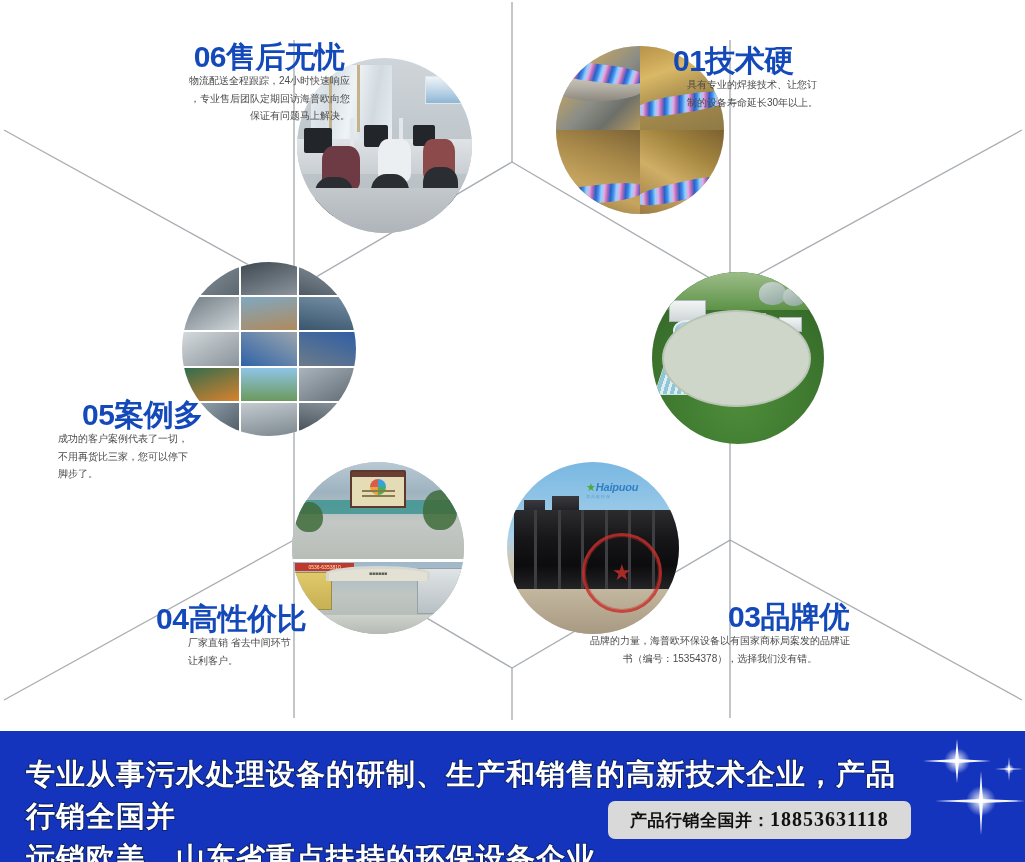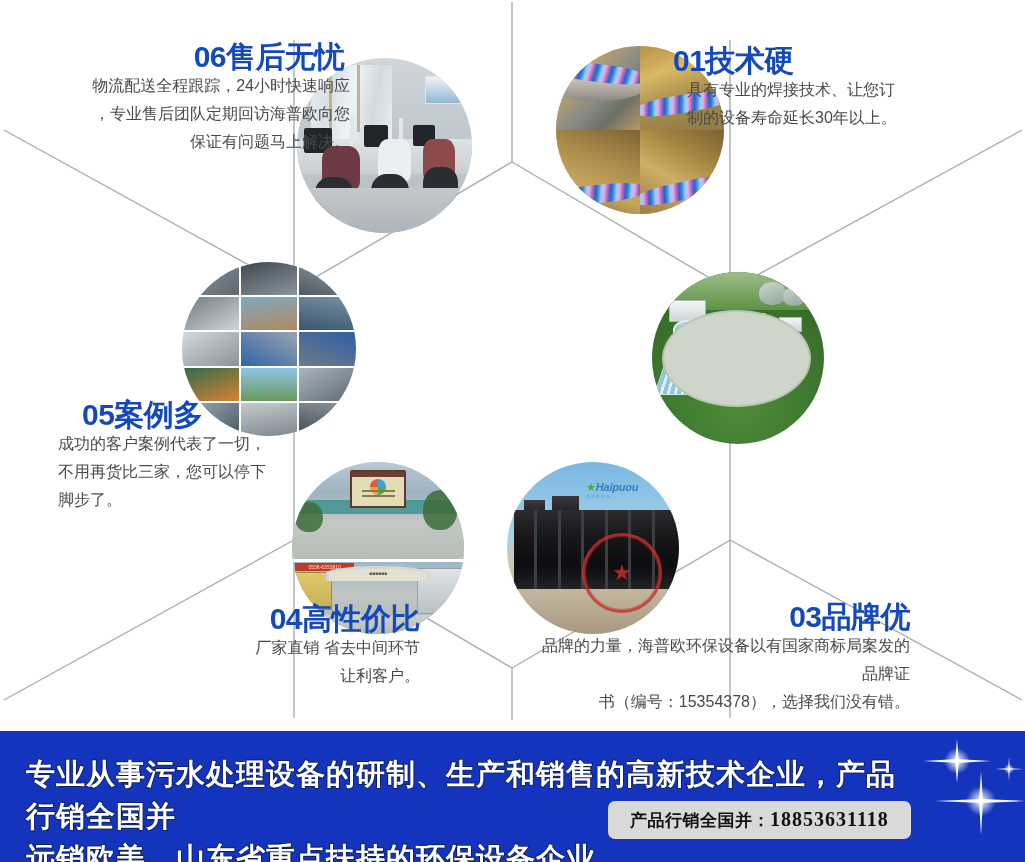--- a/index.html
+++ b/index.html
@@ -130,37 +130,37 @@
      gap:2px;background:#ffffff;}
   .ph-collage i{display:block;}
 
   
   .feat{position:absolute;}
   .feat .head{
      color:#1449ba;font-weight:bold;white-space:nowrap;
      font-size:30px;line-height:1;letter-spacing:-.5px;
   }
   .feat .body{
-     color:#4a4a4a;font-size:16px;line-height:1.75;white-space:pre-line;
+     color:#4a4a4a;font-size:10px;line-height:1.75;white-space:pre-line;
   }
 
   
   #f06{left:10px;top:42px;width:340px;text-align:right;}
   #f06 .head{margin-right:6px;}
   #f01{left:673px;top:46px;width:340px;text-align:left;}
   #f01 .body{margin-left:14px;}
   #f05{left:30px;top:400px;width:300px;text-align:left;}
   #f05 .head{margin-left:52px;}
   #f05 .body{margin-left:28px;}
   #f02{left:700px;top:412px;width:318px;text-align:right;}
   #f02 .head{margin-right:112px;}
-  #f04{left:120px;top:604px;width:300px;text-align:right;}
+  #f04{left:120px;top:604px;width:300px;text-align:left;}
   #f04 .head{margin-left:36px;}
-  #f04 .body{margin-left:40px;}
-  #f03{left:530px;top:602px;width:380px;text-align:right;}
+  #f04 .body{margin-left:68px;}
+  #f03{left:530px;top:602px;width:380px;text-align:center;}
   #f03 .head{margin-left:137px;}
 
   
   .center-title{
      position:absolute;left:0;right:0;top:300px;text-align:center;
      color:#1449ba;white-space:nowrap;
   }
   .center-title .six{
      font-size:78px;font-weight:bold;line-height:1;vertical-align:-6px;
      letter-spacing:-2px;

